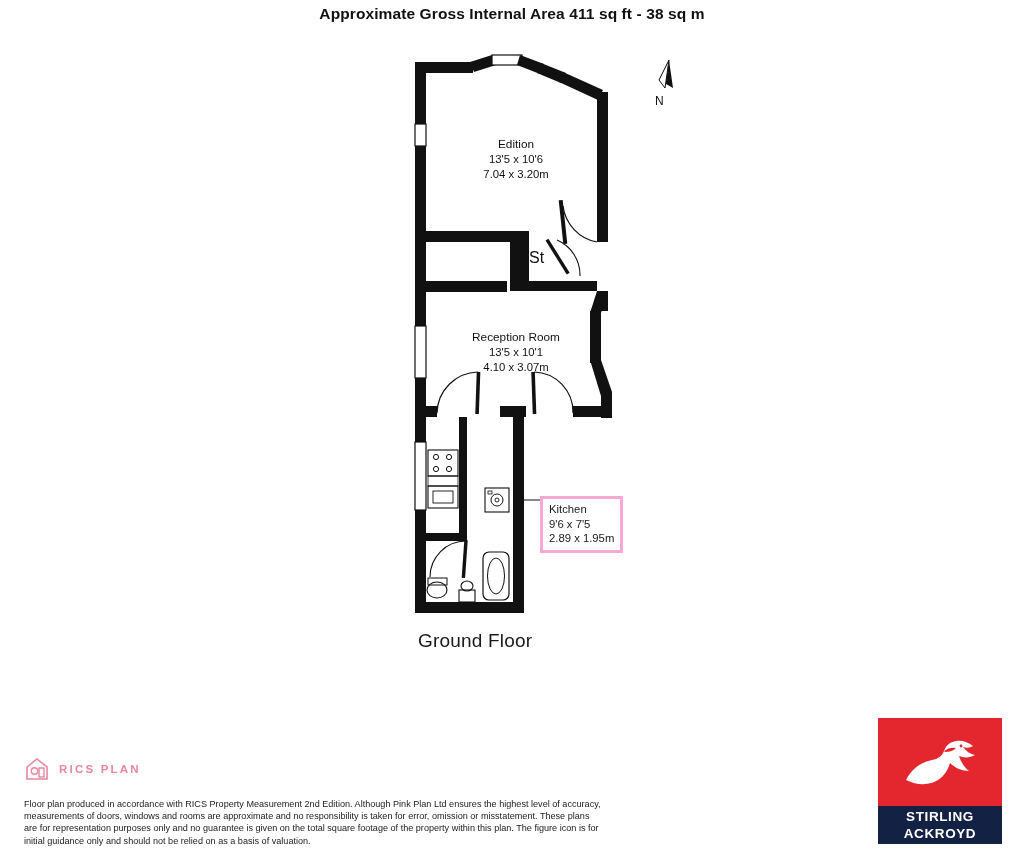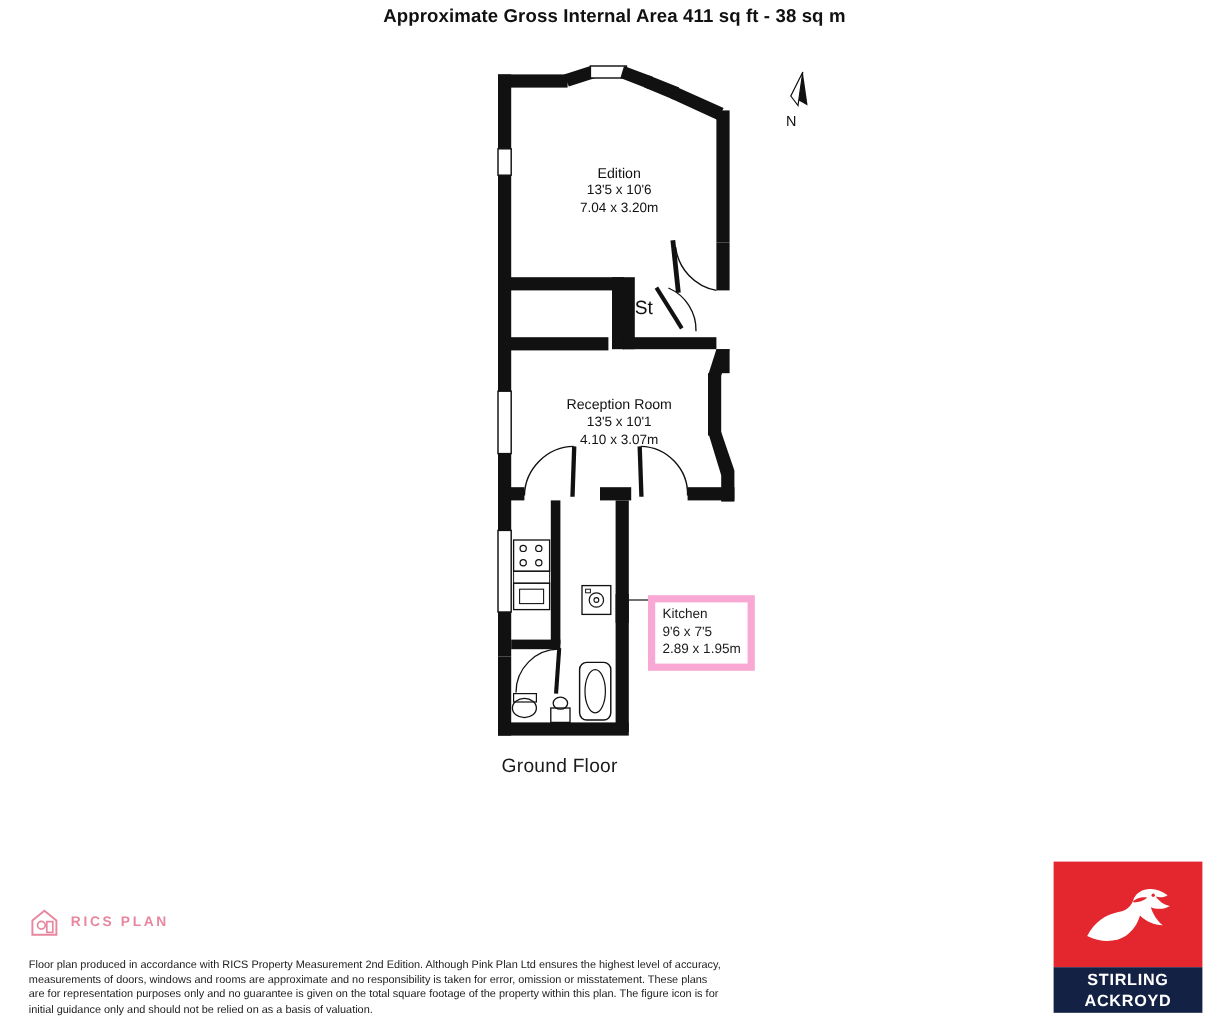--- a/index.html
+++ b/index.html
@@ -52,32 +52,32 @@
 
   .st-label {
     position: absolute;
     font-size: 16px;
     color: #111;
   }
 
   
   .kitchen-box {
     position: absolute;
-    border: 6px solid #f9a8d4;
+    border: 3px solid #f9a8d4;
     background: #fff;
     padding: 3px 6px 4px 6px;
     text-align: left;
     font-size: 11.3px;
     line-height: 14.5px;
   }
 
   
   .floor-caption {
     position: absolute;
-    font-size: 16px;
+    font-size: 19px;
     color: #1a1a1a;
     letter-spacing: 0.2px;
   }
 
   
   .compass {
     position: absolute;
     width: 50px;
     height: 60px;
   }

